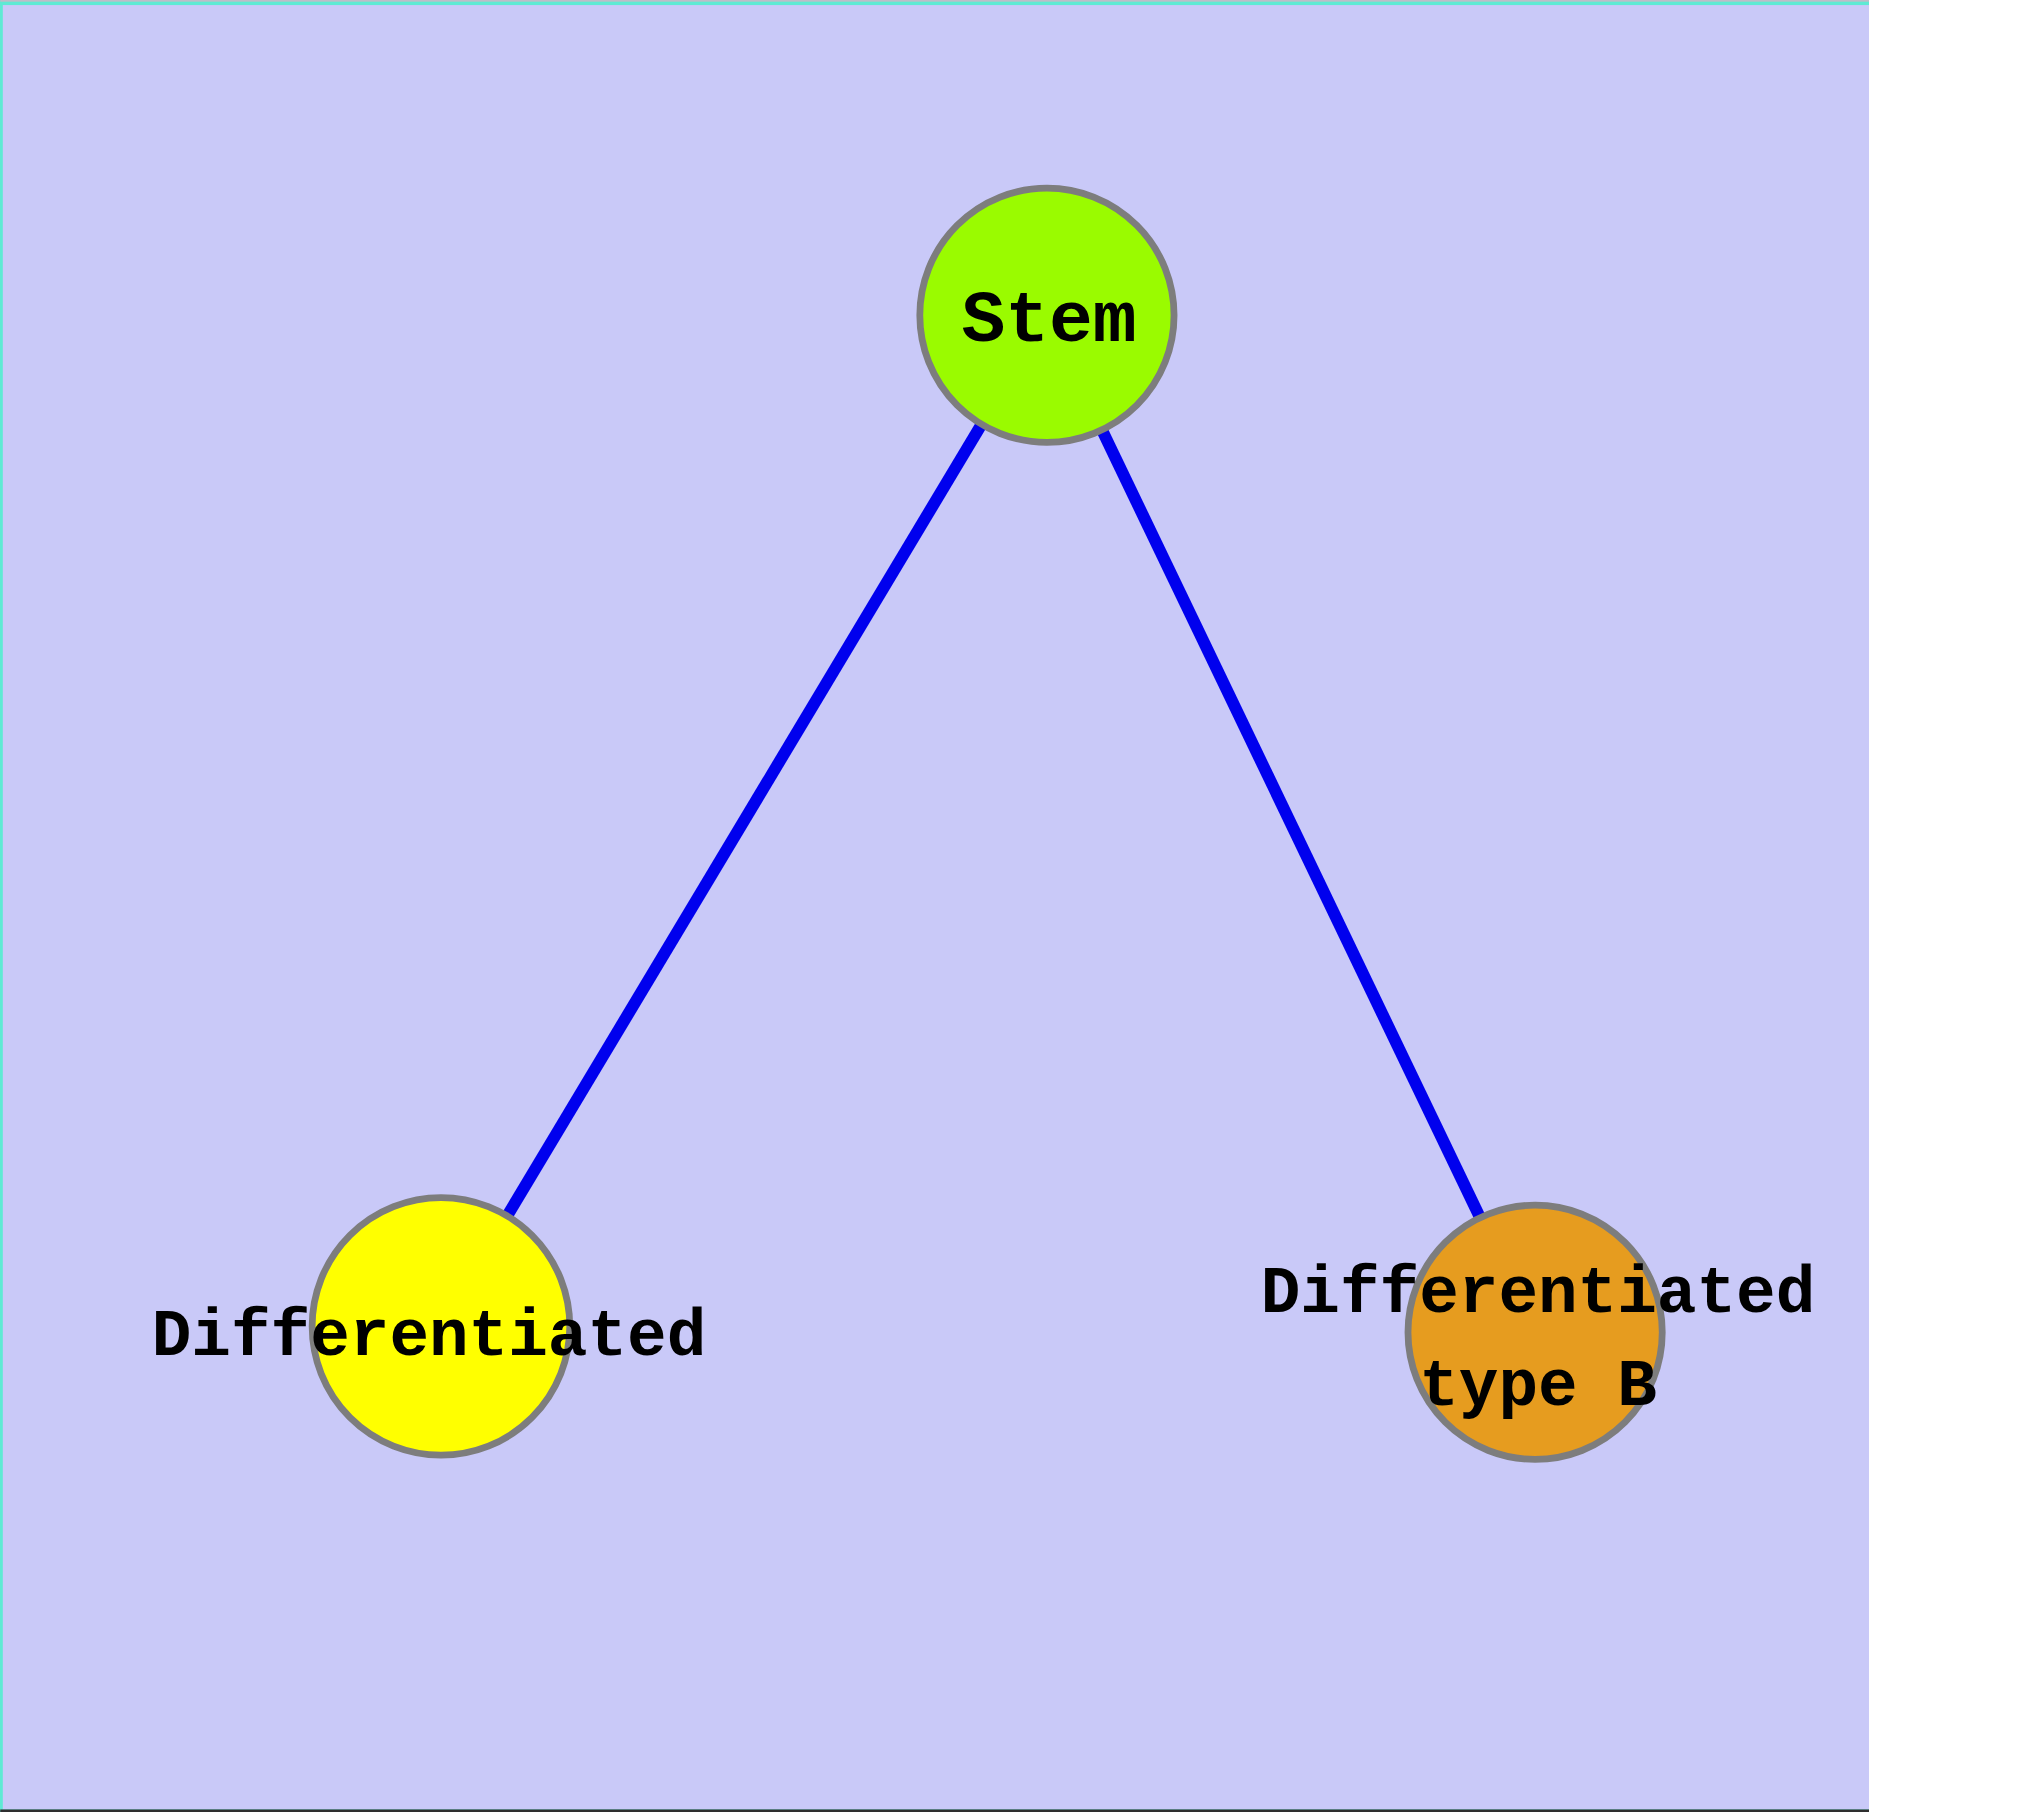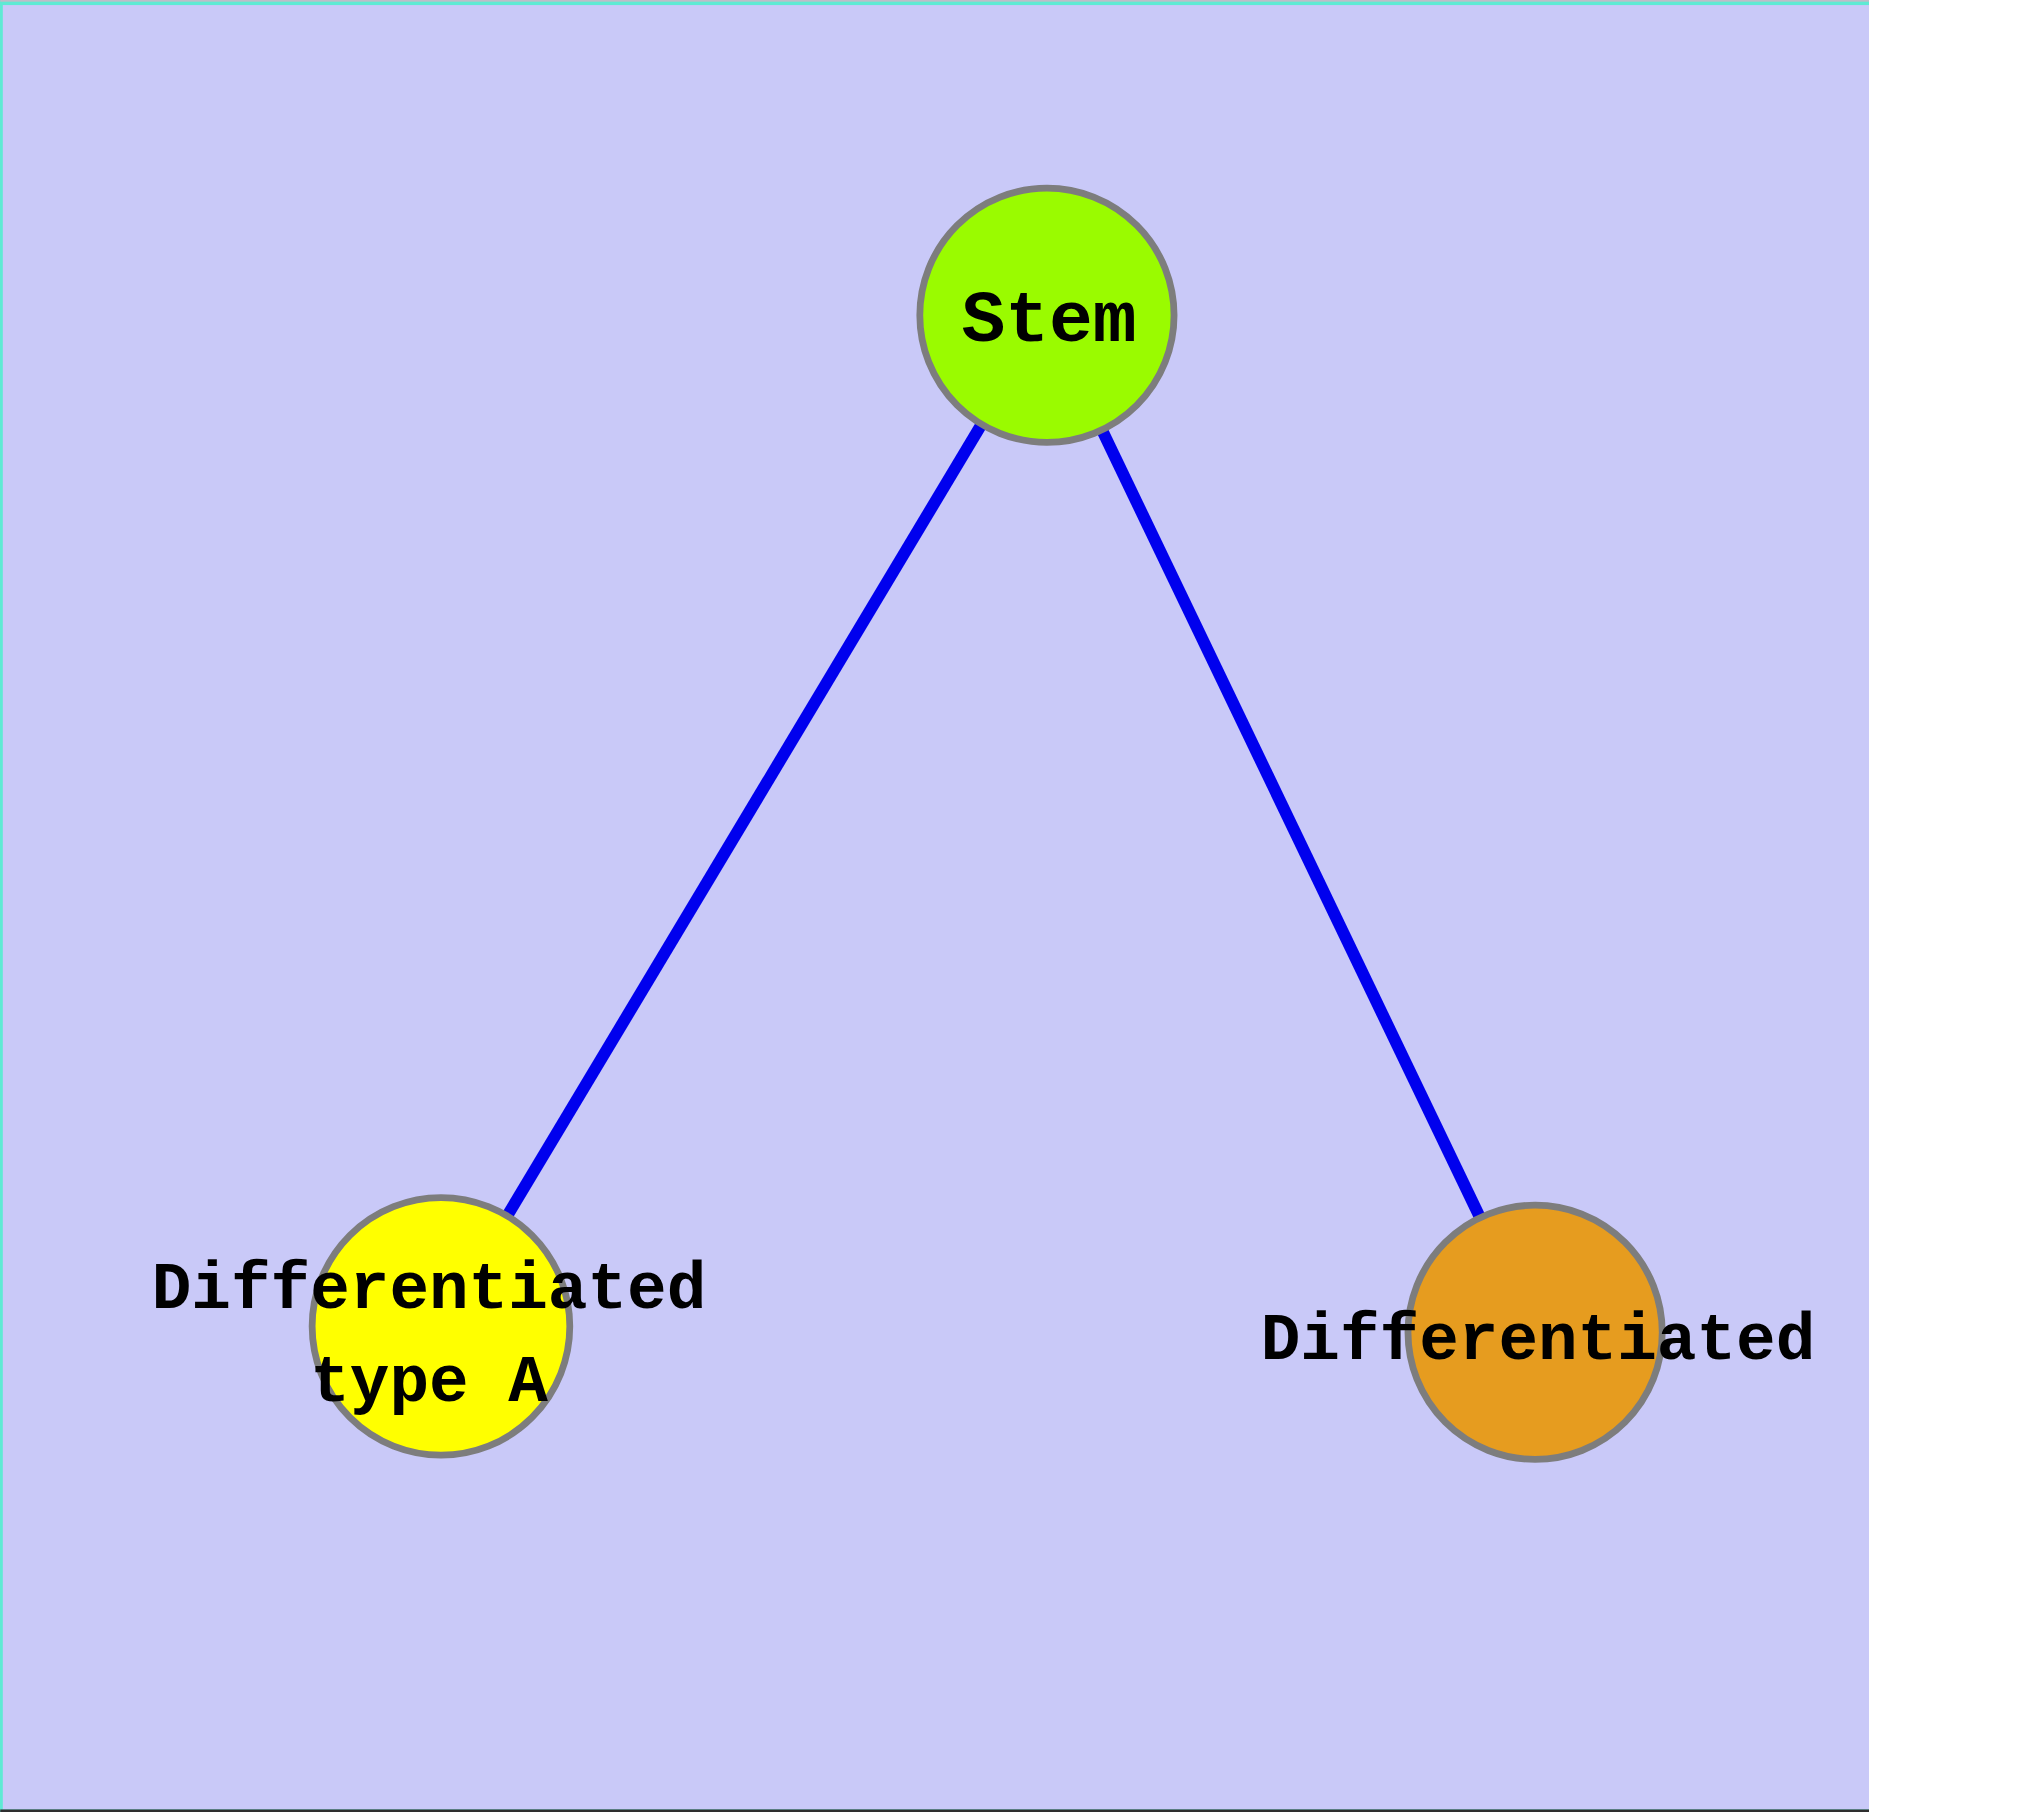--- a/index.html
+++ b/index.html
@@ -82,21 +82,21 @@
 
     <rect x="0" y="2135" width="2384" height="3" fill="#2e2e2e"></rect>
   </svg>
 
   <div class="node-label label-stem">
     <span>Stem</span>
   </div>
 
   <div class="node-label label-two-line label-a">
     <span>Differentiated</span>
-    <span>type A</span>
   </div>
 
   <div class="node-label label-two-line label-b">
     <span>Differentiated</span>
+    <span>type B</span>
   </div>
 
 </div>
 
 
 </body></html>

